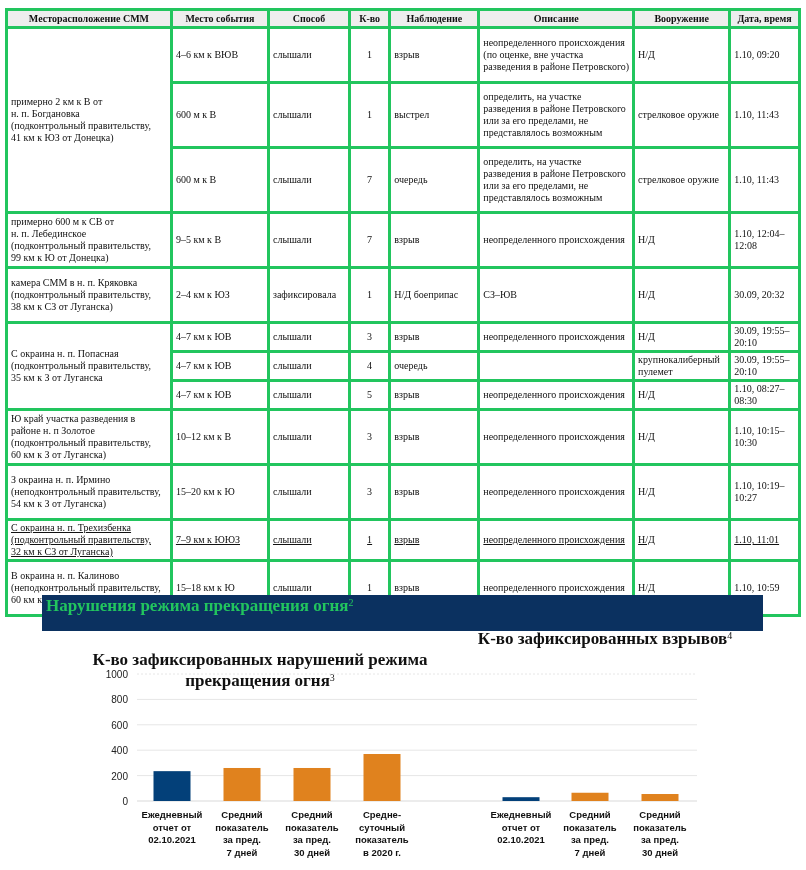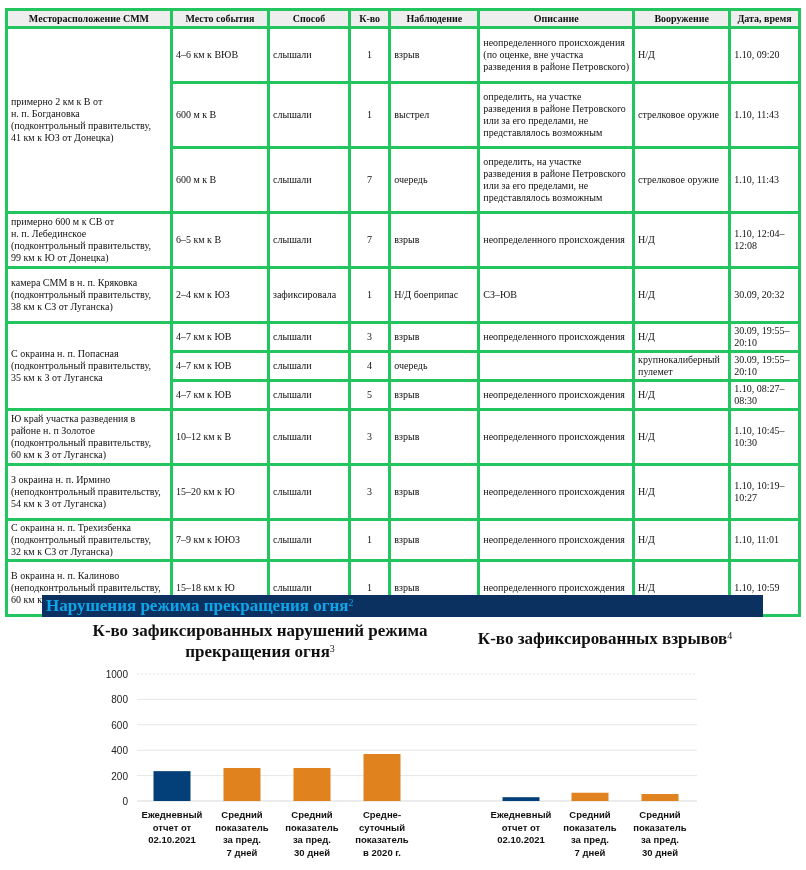--- a/index.html
+++ b/index.html
@@ -1,24 +1,24 @@
 <!DOCTYPE html>
 <html><head>
 <meta charset="utf-8">
 <style>
   html, body { margin: 0; padding: 0; background: #ffffff; }
   body { width: 806px; height: 870px; position: relative; overflow: hidden; font-family: "Liberation Serif", "DejaVu Serif", serif; color: #111; }
   table.smm { position: absolute; left: 5px; top: 8px; width: 796px; border-collapse: separate; border-spacing: 3px; background: #22c55e; font-size: 10px; line-height: 12px; }
   table.smm th { background: #eeeeee; font-weight: bold; text-align: center; padding: 1px 3px; height: 13px; }
   table.smm td { background: #ffffff; padding: 0 3px; vertical-align: middle; }
   td.num { text-align: center; }
-  .banner { position: absolute; left: 42px; top: 595px; width: 721px; height: 22px; background: #0b3160; color: #0ea5e9; font-weight: bold; font-size: 17px; line-height: 22px; padding-left: 4px; box-sizing: border-box; font-family: "Liberation Serif", serif; transform-origin: left; }
+  .banner { position: absolute; left: 42px; top: 595px; width: 721px; height: 36px; background: #0b3160; color: #22c55e; font-weight: bold; font-size: 17px; line-height: 22px; padding-left: 4px; box-sizing: border-box; font-family: "Liberation Serif", serif; transform-origin: left; }
   .banner sup, .ctitle sup { font-size: 10px; font-weight: normal; vertical-align: top; position: relative; top: -3px; }
   .ctitle { position: absolute; font-weight: bold; font-size: 17px; line-height: 21px; text-align: center; font-family: "Liberation Serif", serif; }
-  #ct1 { left: 40px; top: 620px; width: 440px; }
+  #ct1 { left: 40px; top: 649px; width: 440px; }
   #ct2 { left: 440px; top: 628px; width: 330px; }
   svg.chart { position: absolute; left: 0; top: 660px; }
   .xl { font-family: "Liberation Sans", sans-serif; font-size: 9.5px; font-weight: bold; }
   .yl { font-family: "Liberation Sans", sans-serif; font-size: 10px; }
 </style>
 </head>
 <body>
 
 <table class="smm">
   <colgroup>
@@ -73,21 +73,21 @@
         <td>очередь</td>
         <td>определить, на участке разведения в районе Петровского или за его пределами, не представлялось возможным</td>
         <td>стрелковое оружие</td>
         <td>1.10, 11:43</td>
       </tr>
       <tr style="height: 52px; margin-top: 8px;">
         <td rowspan="1" style="white-space: pre-line;">примерно 600 м к СВ от
 н. п. Лебединское
 (подконтрольный правительству,
 99 км к Ю от Донецка)</td>
-        <td>6–5 км к В</td>
+        <td>9–5 км к В</td>
         <td>слышали</td>
         <td class="num">7</td>
         <td>взрыв</td>
         <td>неопределенного происхождения</td>
         <td>Н/Д</td>
         <td>1.10, 12:04–12:08</td>
       </tr>
       <tr style="height: 52px;">
         <td rowspan="1" style="white-space: pre-line;">камера СММ в н. п. Кряковка
 (подконтрольный правительству,
@@ -133,34 +133,34 @@
       <tr style="height: 52px; padding-left: 24px;">
         <td rowspan="1" style="white-space: pre-line;">Ю край участка разведения в районе н. п Золотое
 (подконтрольный правительству,
 60 км к З от Луганска)</td>
         <td>10–12 км к В</td>
         <td>слышали</td>
         <td class="num">3</td>
         <td>взрыв</td>
         <td>неопределенного происхождения</td>
         <td>Н/Д</td>
-        <td>1.10, 10:45–10:30</td>
+        <td>1.10, 10:15–10:30</td>
       </tr>
       <tr style="height: 52px;">
         <td rowspan="1" style="white-space: pre-line; margin-left: 13px;">З окраина н. п. Ирмино
 (неподконтрольный правительству, 54 км к З от Луганска)</td>
         <td>15–20 км к Ю</td>
         <td>слышали</td>
         <td class="num">3</td>
         <td>взрыв</td>
         <td>неопределенного происхождения</td>
         <td>Н/Д</td>
         <td>1.10, 10:19–10:27</td>
       </tr>
-      <tr style="height: 38px;">
+      <tr style="height: 38px; text-decoration: underline;">
         <td rowspan="1" style="white-space: pre-line;">С окраина н. п. Трехизбенка
 (подконтрольный правительству,
 32 км к СЗ от Луганска)</td>
         <td>7–9 км к ЮЮЗ</td>
         <td>слышали</td>
         <td class="num">1</td>
         <td>взрыв</td>
         <td>неопределенного происхождения</td>
         <td>Н/Д</td>
         <td>1.10, 11:01</td>

